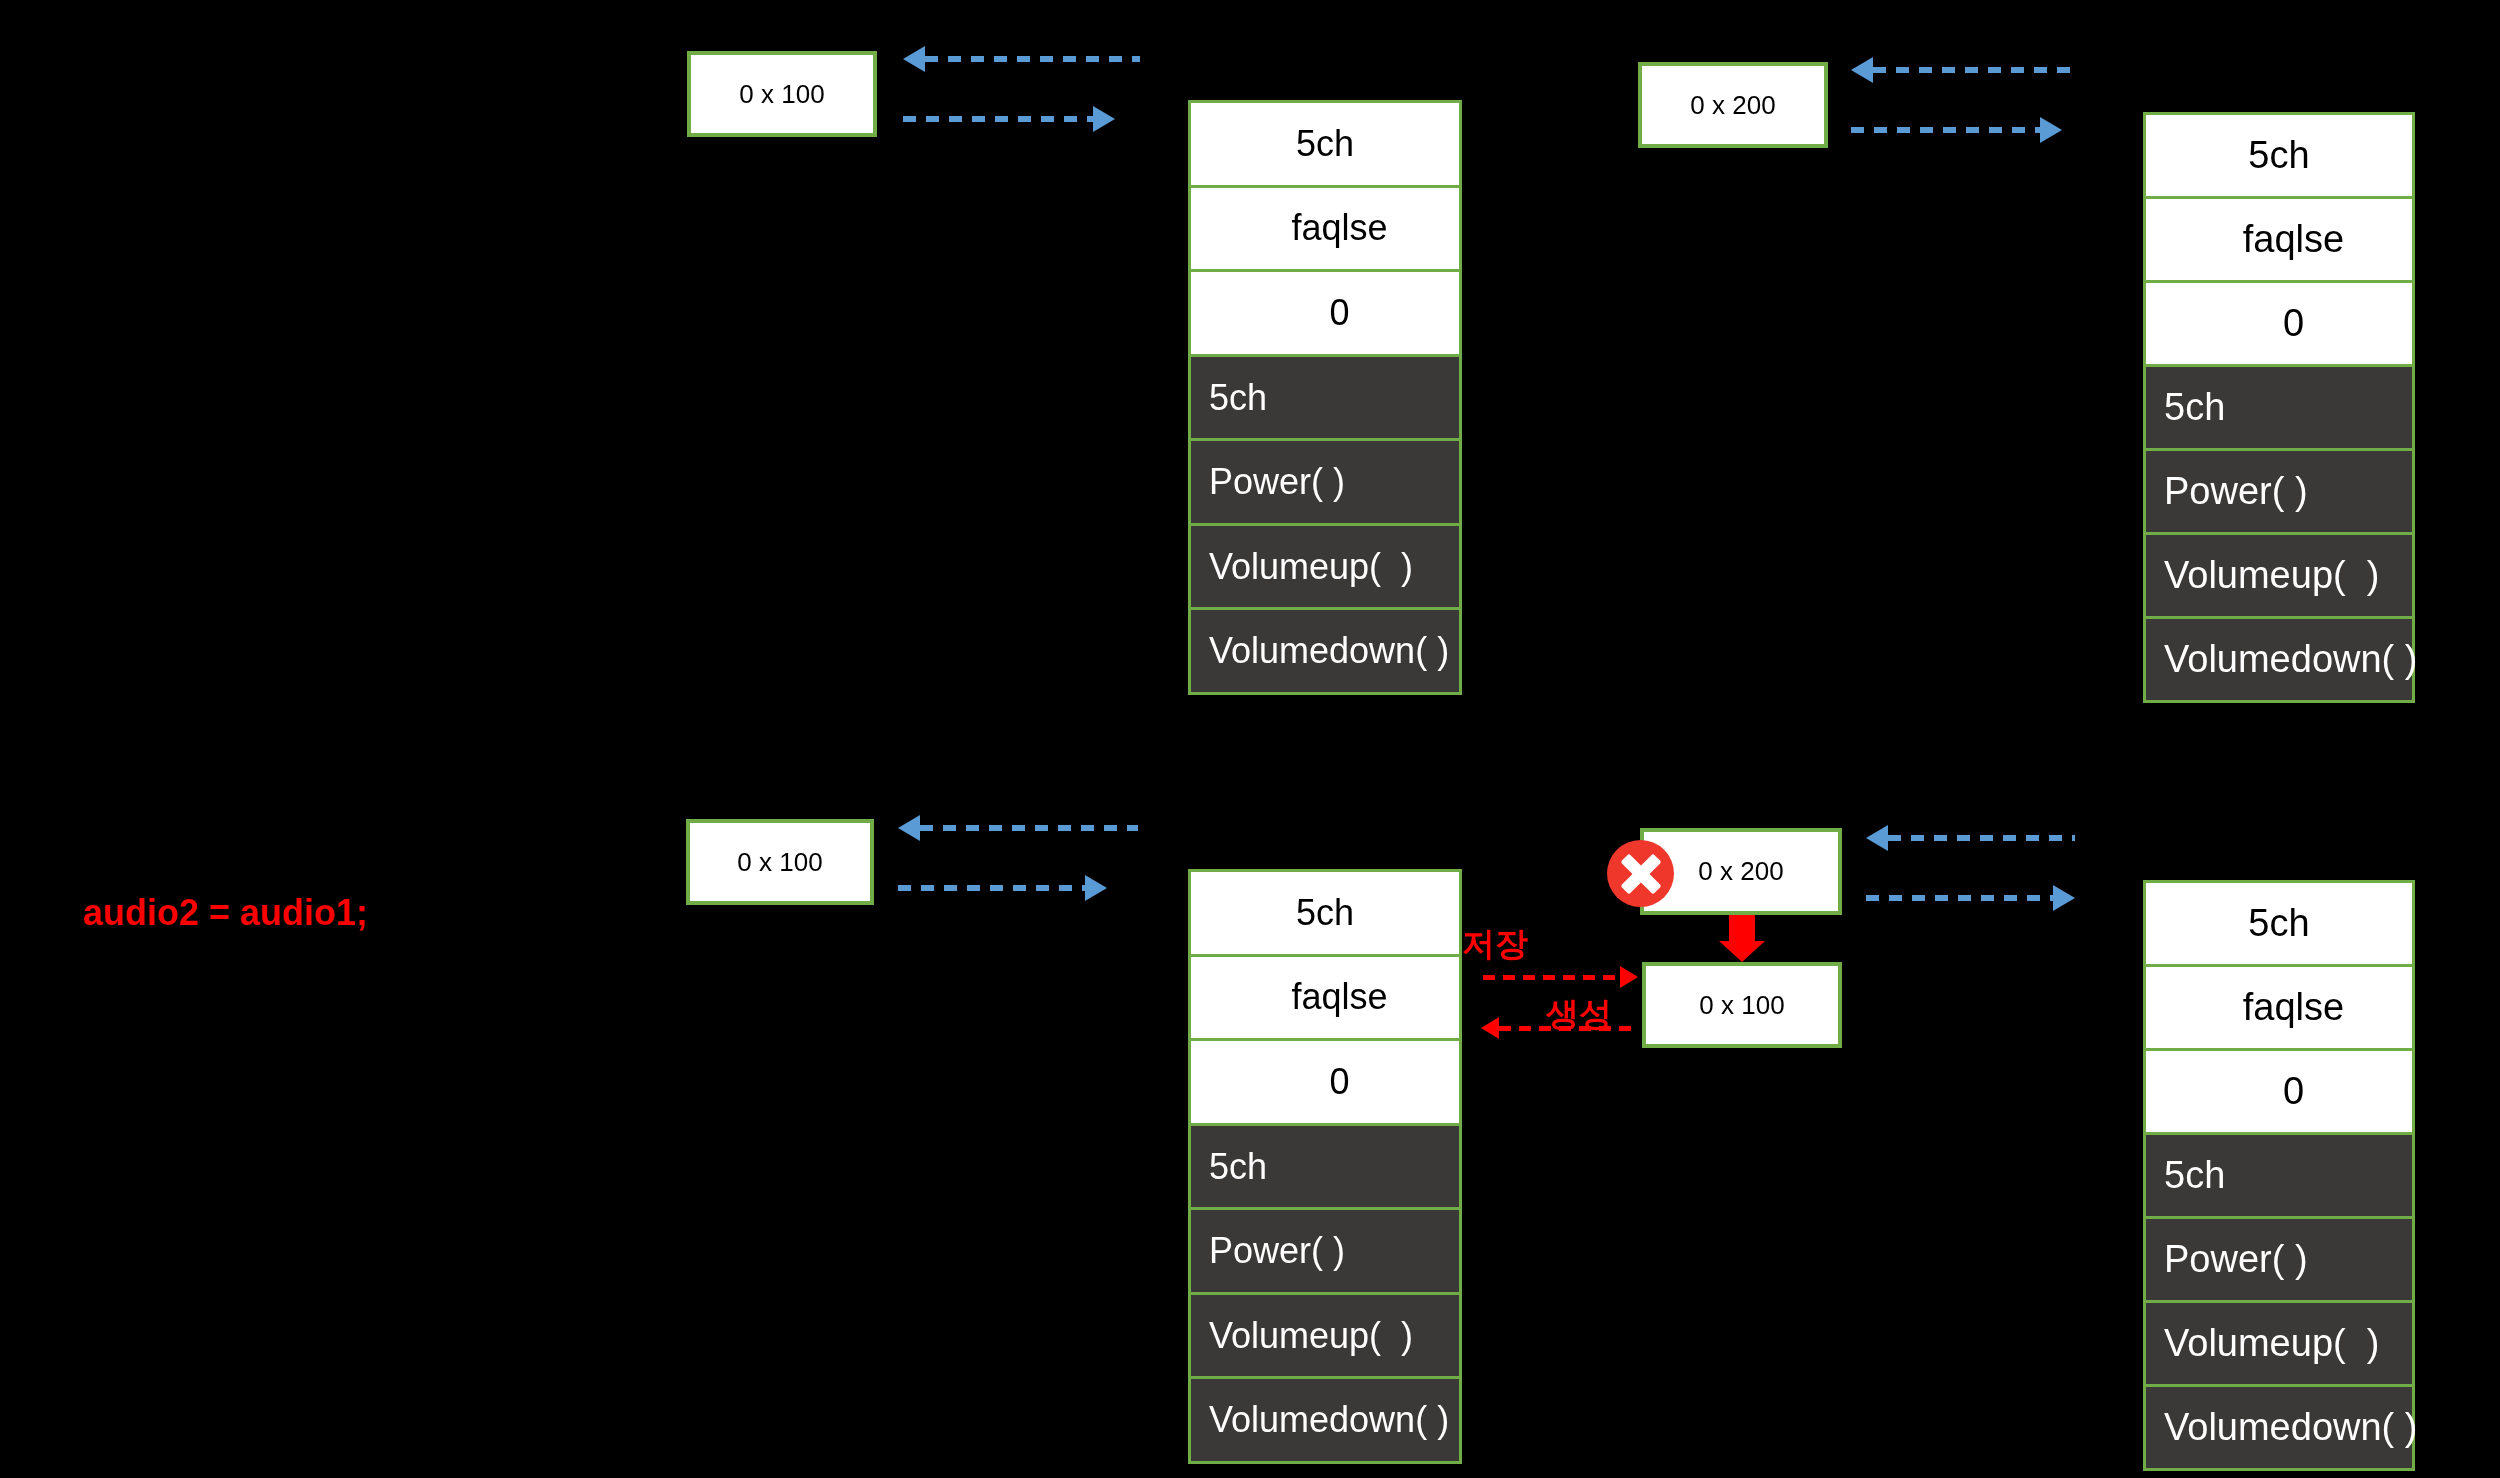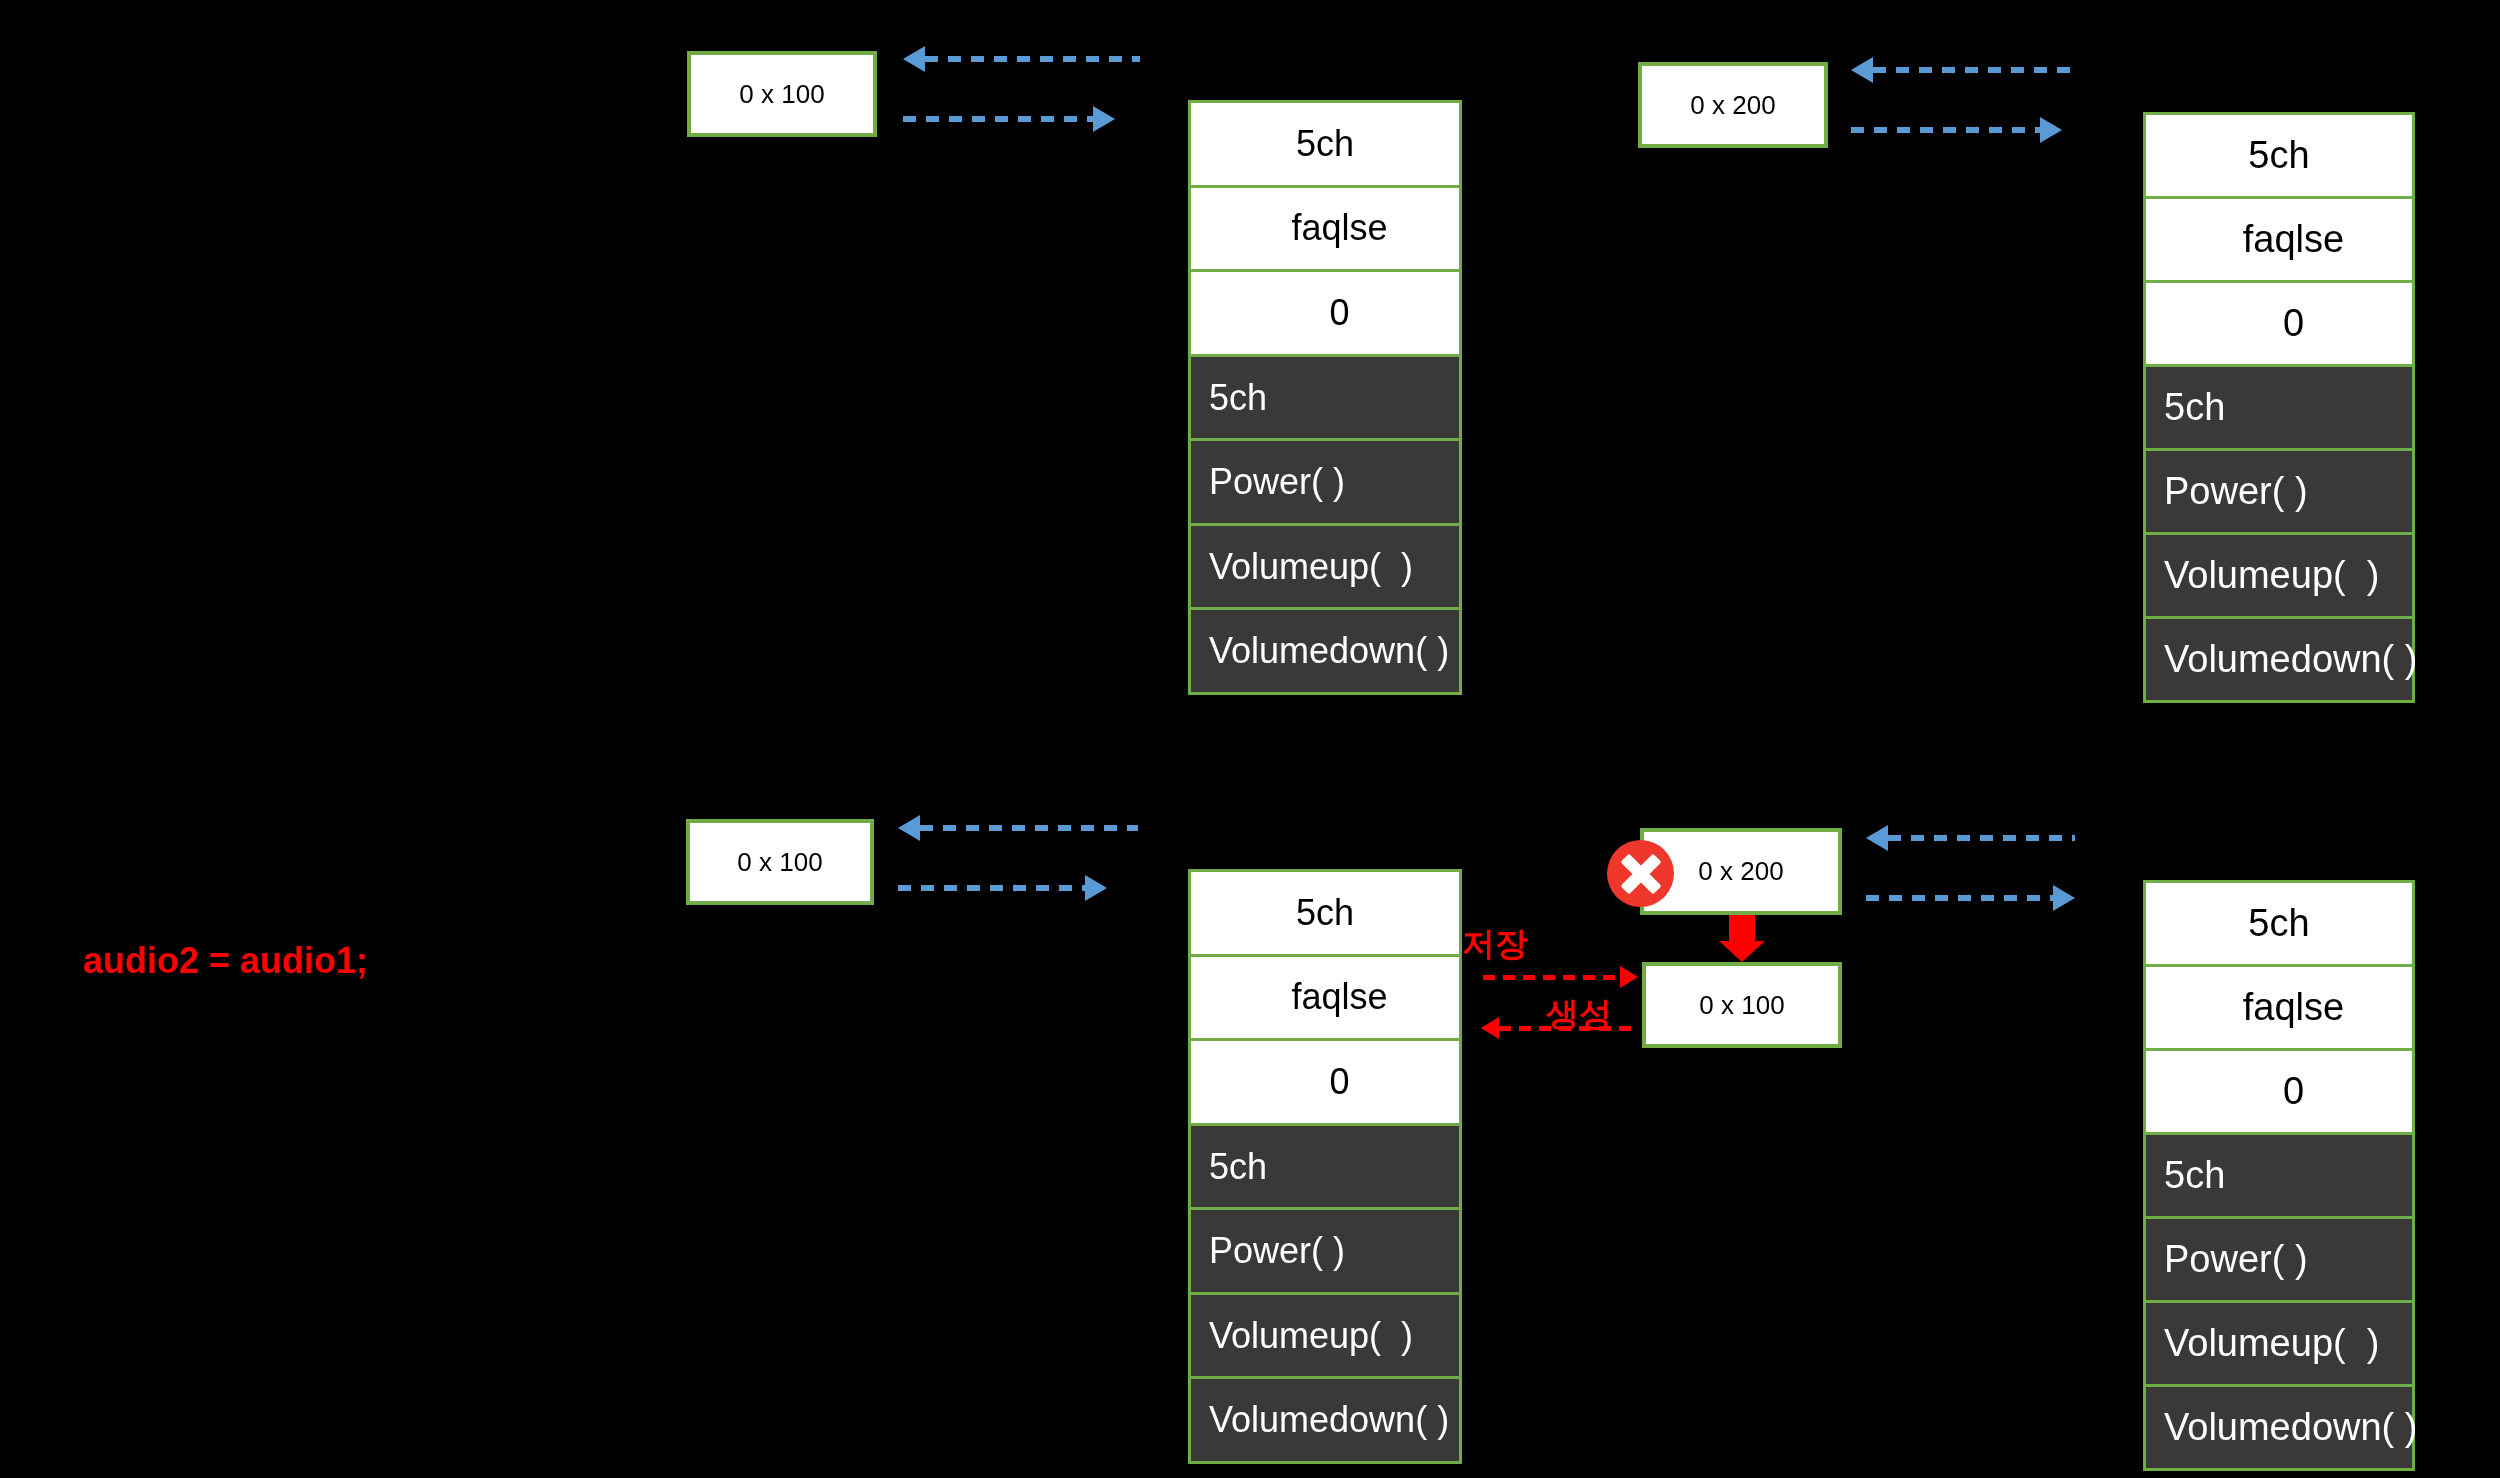--- a/index.html
+++ b/index.html
@@ -140,21 +140,21 @@
         <span>Power( )</span>
       </div>
       <div class="cell member">
         <span>Volumeup(  )</span>
       </div>
       <div class="cell member">
         <span>Volumedown( )</span>
       </div>
     </div>
 
-  <div class="code-label" style="left:83px;top:940px">audio2 = audio1;</div>
+  <div class="code-label" style="left:83px;top:892px">audio2 = audio1;</div>
 
   <div class="addr-box" style="left:686px;top:819px;width:188px;height:86px">
     <span>0 x 100</span>
   </div>
 
   <div class="barrow" style="left:898px;top:815px;width:240px">
     <span class="head-left"></span>
       <span class="line"></span>
   </div>
   <div class="barrow" style="left:898px;top:875px;width:209px">

